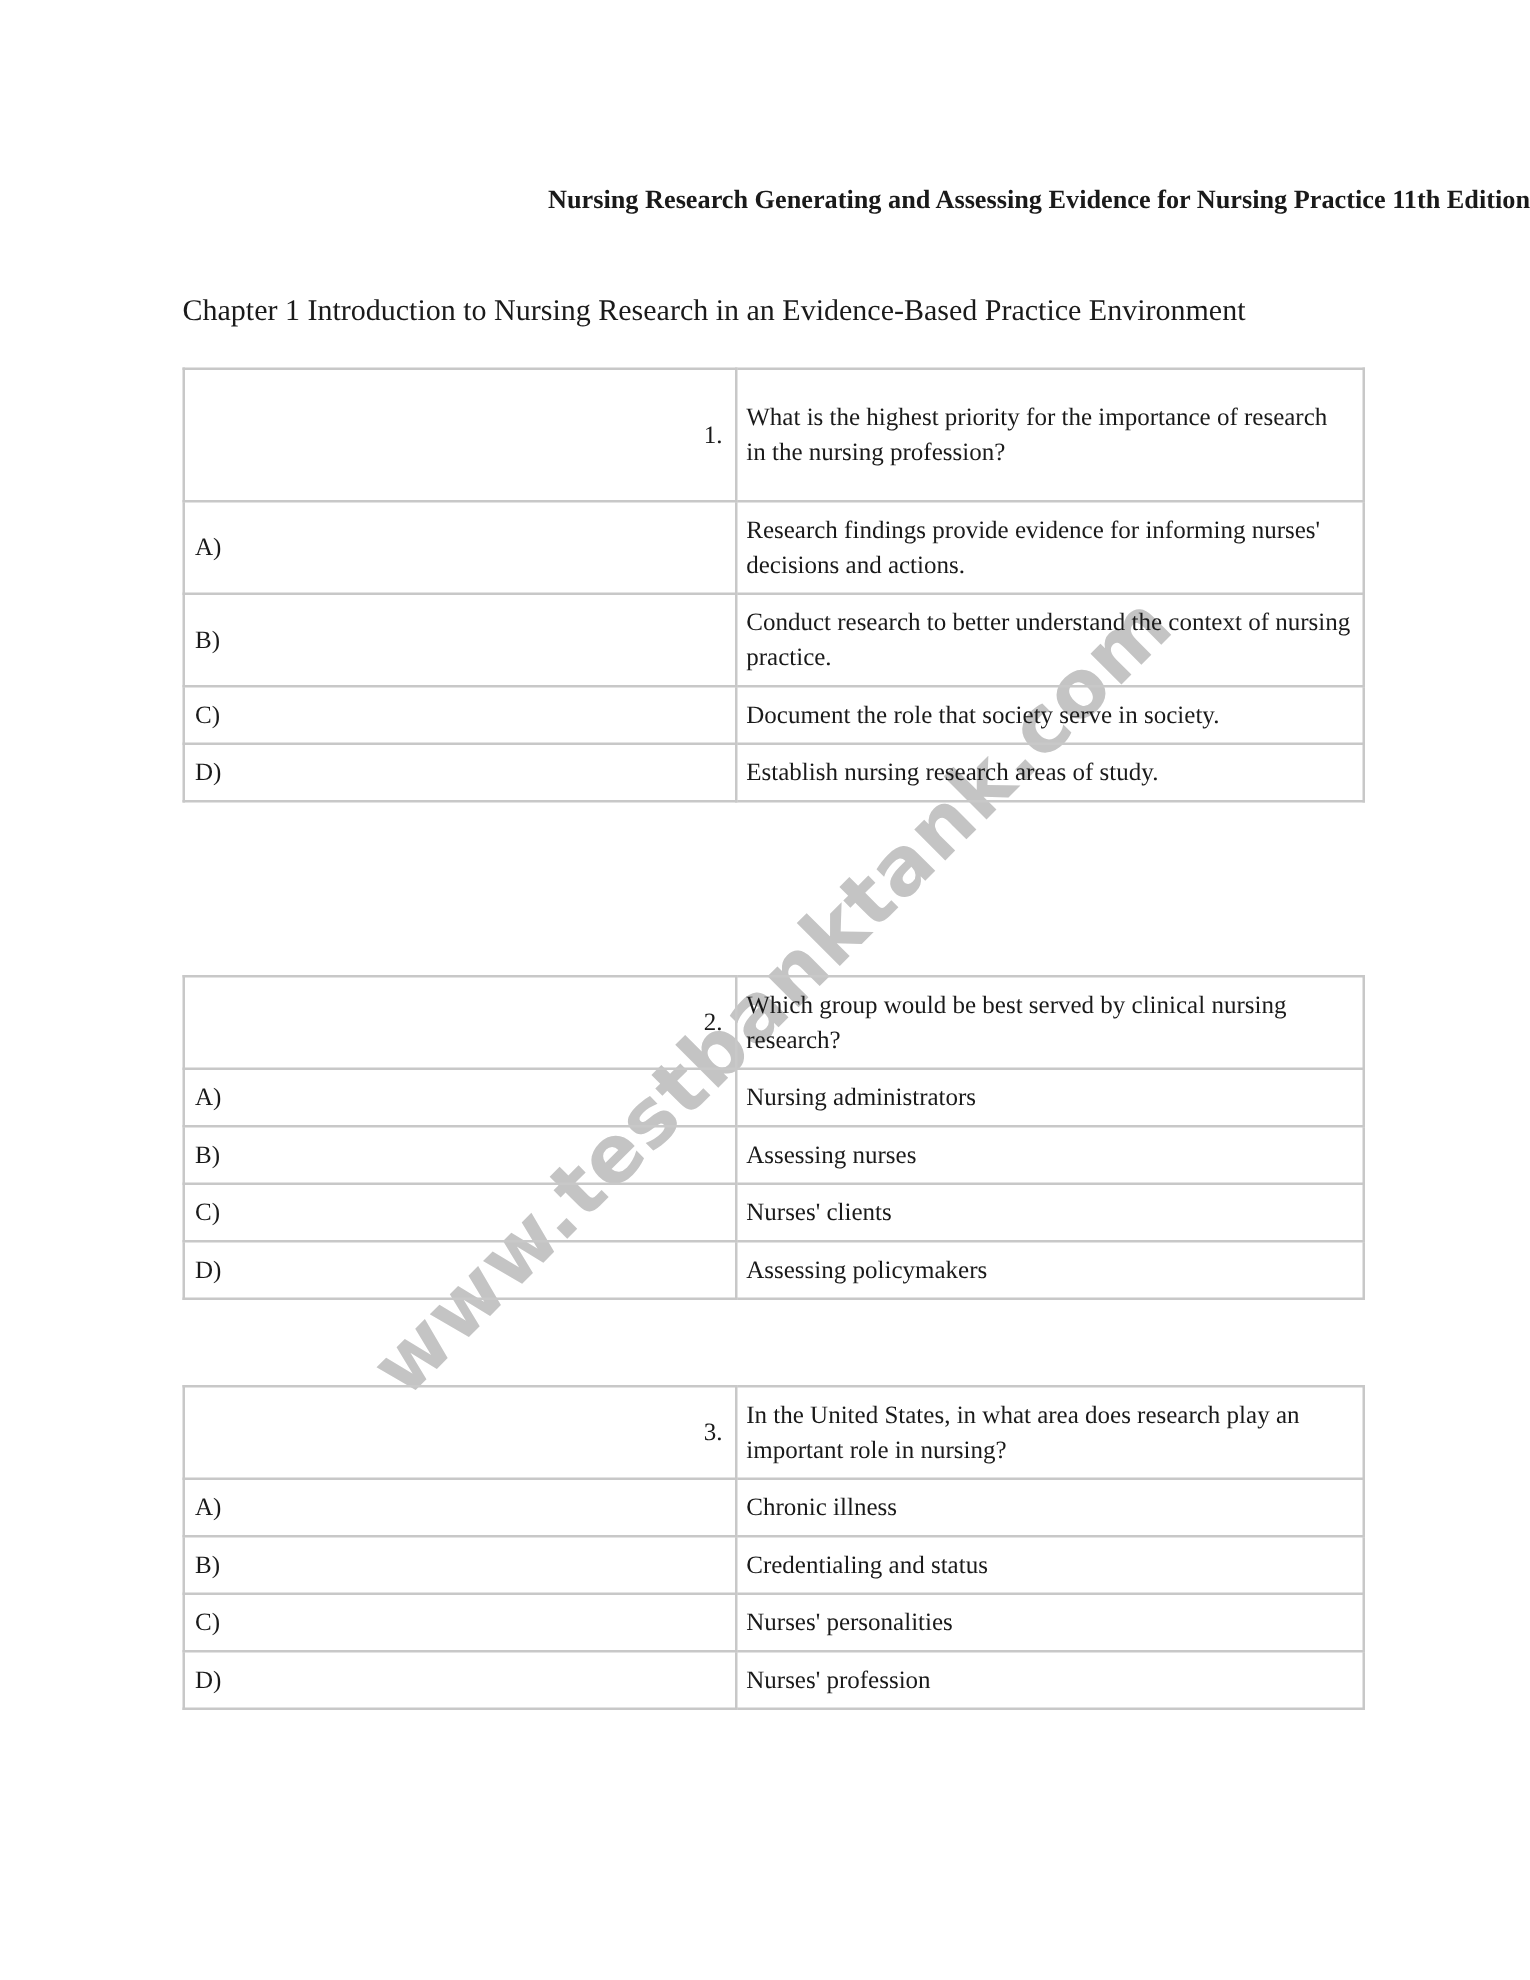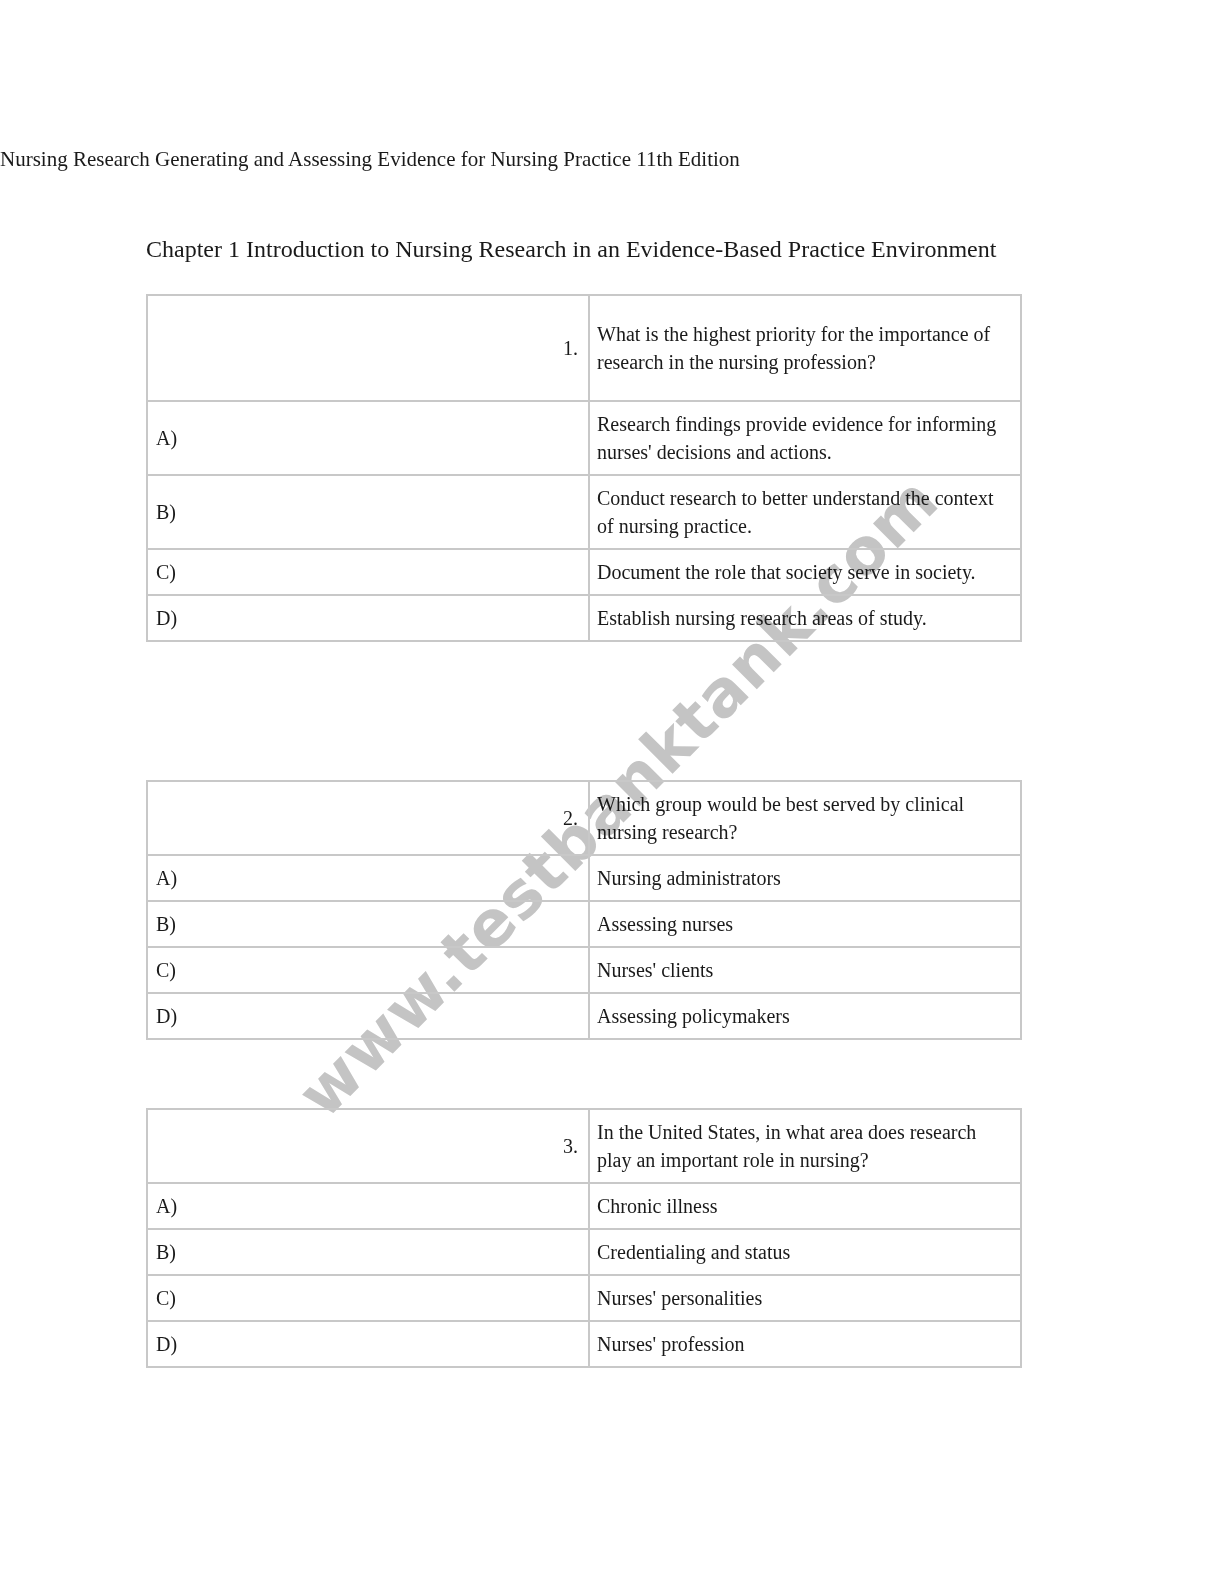--- a/index.html
+++ b/index.html
@@ -35,22 +35,22 @@
     position: absolute;
     left: 0; top: 0; right: 0; bottom: 0;
     z-index: 1;
   }
 
   .doc-title {
     position: absolute;
     left: 0;
     top: 144px;
     width: 1224px;
-    text-align: left;
-    font-weight: normal;
+    text-align: right;
+    font-weight: bold;
     font-size: 21px;
     line-height: 31px;
   }
 
   .chapter-heading {
     position: absolute;
     left: 146px;
     top: 235px;
     font-size: 24px;
     line-height: 28px;
@@ -70,21 +70,21 @@
   #qtable-3 { top: 1108px; }
 
   .qtable td {
     border: 2px solid #c8c8c8;
     vertical-align: middle;
     padding: 8px;
     height: 46px; 
     background: transparent;
   }
   .qtable td.cell-left  { width: 442px; }
-  .qtable td.cell-right { width: 432px; padding-left: 7px; }
+  .qtable td.cell-right { width: 502px; padding-left: 7px; }
 
   .qtable td.num-cell {
     text-align: right;
     padding-right: 10px;
   }
   tr.qrow-tall td { height: 106px; }
   tr.qrow-med  td { height: 72px;  }
 </style>
 </head>
 <body>

